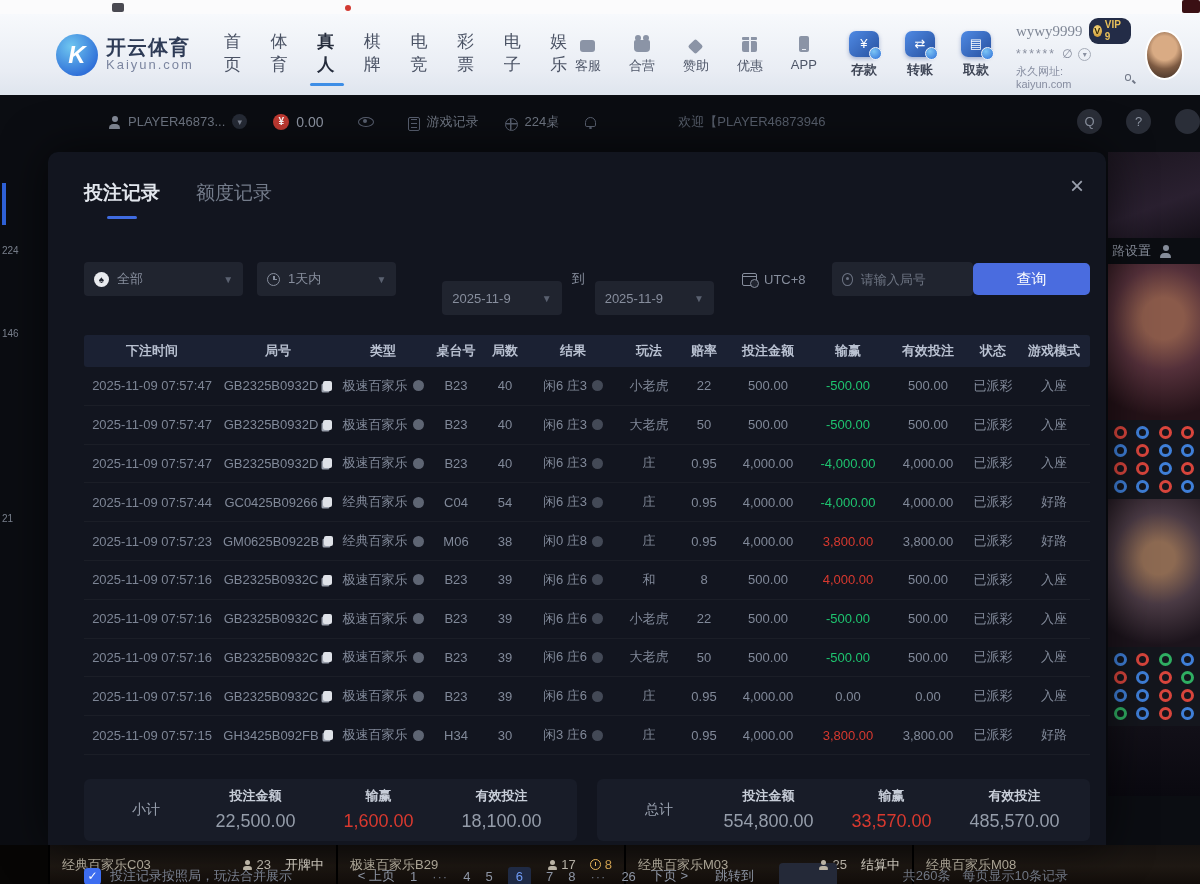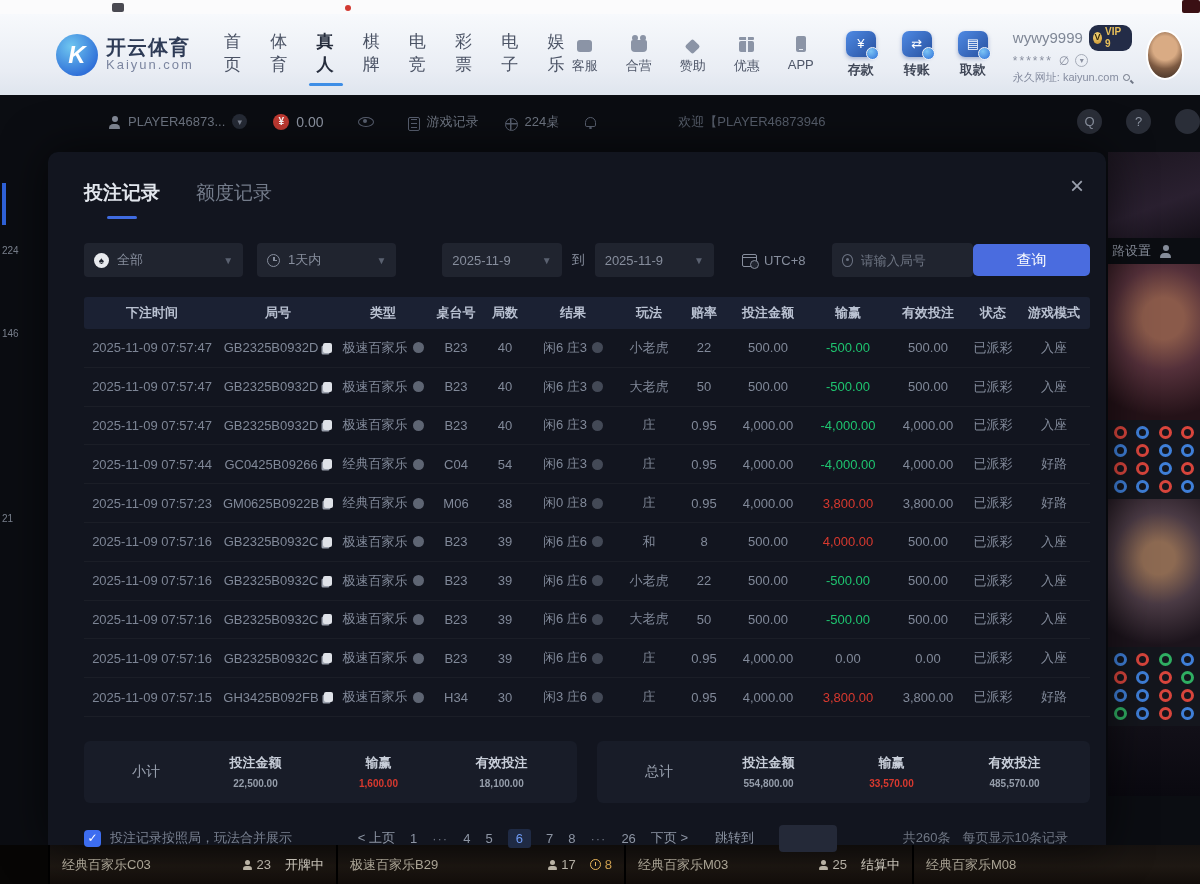--- a/index.html
+++ b/index.html
@@ -51,21 +51,21 @@
   .w-item { display:flex; flex-direction:column; align-items:center; gap:4px; width:40px; }
   .wtile { width:30px; height:26px; border-radius:7px; background:linear-gradient(135deg,#4f8ae4,#27509f);
            color:#fff; font-size:13px; display:flex; align-items:center; justify-content:center; position:relative;
            box-shadow:0 2px 4px rgba(30,60,140,.35); }
   .wtile::after { content:""; position:absolute; right:-3px; bottom:-3px; width:11px; height:11px; border-radius:50%;
            background:radial-gradient(circle at 35% 30%,#7cc5f5,#2f6fd8); border:1.5px solid #eef2f8; }
   .w-label { font-size:13px; color:#3f4656; font-weight:bold; }
 
   .user-block { margin-left:20px; display:flex; flex-direction:column; gap:3px; line-height:1.2; }
   .user-line1 { display:flex; align-items:center; gap:6px; }
-  .user-name { font-size:15px; color:#7f8796; }
+  .user-name { font-size:15px; color:#7f8796;font-family:Liberation Serif, serif; }
   .vip-badge { display:inline-flex; align-items:center; gap:3px; background:#232c47; border-radius:9px;
                padding:1px 8px 1px 4px; font-size:10px; color:#e8c05a; font-weight:bold; }
   .vip-v { width:12px; height:12px; border-radius:50%; background:radial-gradient(circle at 40% 30%,#f4d77c,#c78f2a);
            color:#3a2c07; font-size:9px; display:flex; align-items:center; justify-content:center; }
   .user-line2 { display:flex; align-items:center; gap:6px; color:#8a90a0; }
   .masked { font-size:12px; letter-spacing:2px; }
   .icon-eyeoff { font-size:12px; color:#8a90a0; }
   .circle-chip { width:13px; height:13px; border-radius:50%; border:1px solid #a6acb8; color:#8a90a0;
                  font-size:8px; display:flex; align-items:center; justify-content:center; }
   .user-line3 { display:flex; align-items:center; gap:4px; font-size:11px; color:#868da0; }
@@ -126,21 +126,21 @@
   .tab { font-size:19px; color:#747c8b; position:relative; padding-bottom:13px; }
   .tab.active { color:#e2e6ed; font-weight:bold; }
   .tab.active::after { content:""; position:absolute; left:50%; transform:translateX(-50%); bottom:0;
         width:30px; height:3px; border-radius:2px; background:#3f6be0; }
 
   .filters { display:flex; align-items:center; margin-top:24px; }
   .fbox { height:34px; background:#20242f; border-radius:4px; display:flex; align-items:center;
           padding:0 10px; color:#878e9d; font-size:13px; gap:8px; }
   .f-cat { width:160px; margin-right:14px; }
   .f-range { width:140px; margin-right:46px; }
-  .f-date { width:120px; }
+  .f-date { width:120px;margin-top:38px; }
   .fchev { margin-left:auto; color:#5a6170; font-size:10px; }
   .cat-circle { width:15px; height:15px; border-radius:50%; background:#e8eaee; color:#20242f; font-size:10px;
                 display:flex; align-items:center; justify-content:center; }
   .icon-clock { width:13px; height:13px; border:1.5px solid #878e9d; border-radius:50%; position:relative; display:inline-block; }
   .icon-clock::before { content:""; position:absolute; left:5px; top:2px; width:1.5px; height:4px; background:#878e9d; }
   .icon-clock::after { content:""; position:absolute; left:5px; top:5px; width:4px; height:1.5px; background:#878e9d; }
   .to-label { color:#8a91a0; font-size:13px; margin:0 10px; }
   .utc { display:flex; align-items:center; gap:7px; color:#878e9d; font-size:13px; margin:0 26px 0 28px; }
   .icon-cal { width:15px; height:13px; border:1.5px solid #878e9d; border-radius:2px; position:relative; display:inline-block; }
   .icon-cal::before { content:""; position:absolute; left:0; top:2px; width:100%; height:1.5px; background:#878e9d; }
@@ -167,21 +167,21 @@
   .info-dot { width:11px; height:11px; border-radius:50%; background:#6c7383; opacity:.85; }
   .dot-dim { background:#4c5260; }
   .wl-neg { color:#1ec46f; }
   .wl-pos { color:#d8392f; }
 
   .summaries { display:flex; gap:20px; margin-top:24px; }
   .sumbox { flex:1; background:#181c28; border-radius:6px; height:62px; display:flex; align-items:center; padding:0 14px; }
   .sum-label { width:96px; text-align:center; color:#9aa2b0; font-size:14px; }
   .sum-col { flex:1; text-align:center; }
   .sum-col .t { color:#c7cdd8; font-size:13px; font-weight:bold; margin-bottom:6px; }
-  .sum-col .v { color:#959daa; font-size:10px;font-weight:bold; }
+  .sum-col .v { color:#959daa; font-size:18px; }
   .sum-col .v.red { color:#d8392f; }
 
   .mfooter { display:flex; align-items:center; margin-top:22px; font-size:13px; color:#7a8292; }
   .chk { width:17px; height:17px; background:#3d6df0; border-radius:4px; color:#fff; font-size:12px;
          display:flex; align-items:center; justify-content:center; margin-right:9px; }
   .pager { display:flex; align-items:center; gap:15px; margin:0 auto; color:#8d95a4; }
   .pg { color:#8d95a4; cursor:default; }
   .pg.active { color:#6f9bf5; background:#1f2a44; border-radius:3px; padding:2px 8px; }
   .pg-dots { color:#6b7280; letter-spacing:1px; }
   .jump-label { margin-left:12px; }

